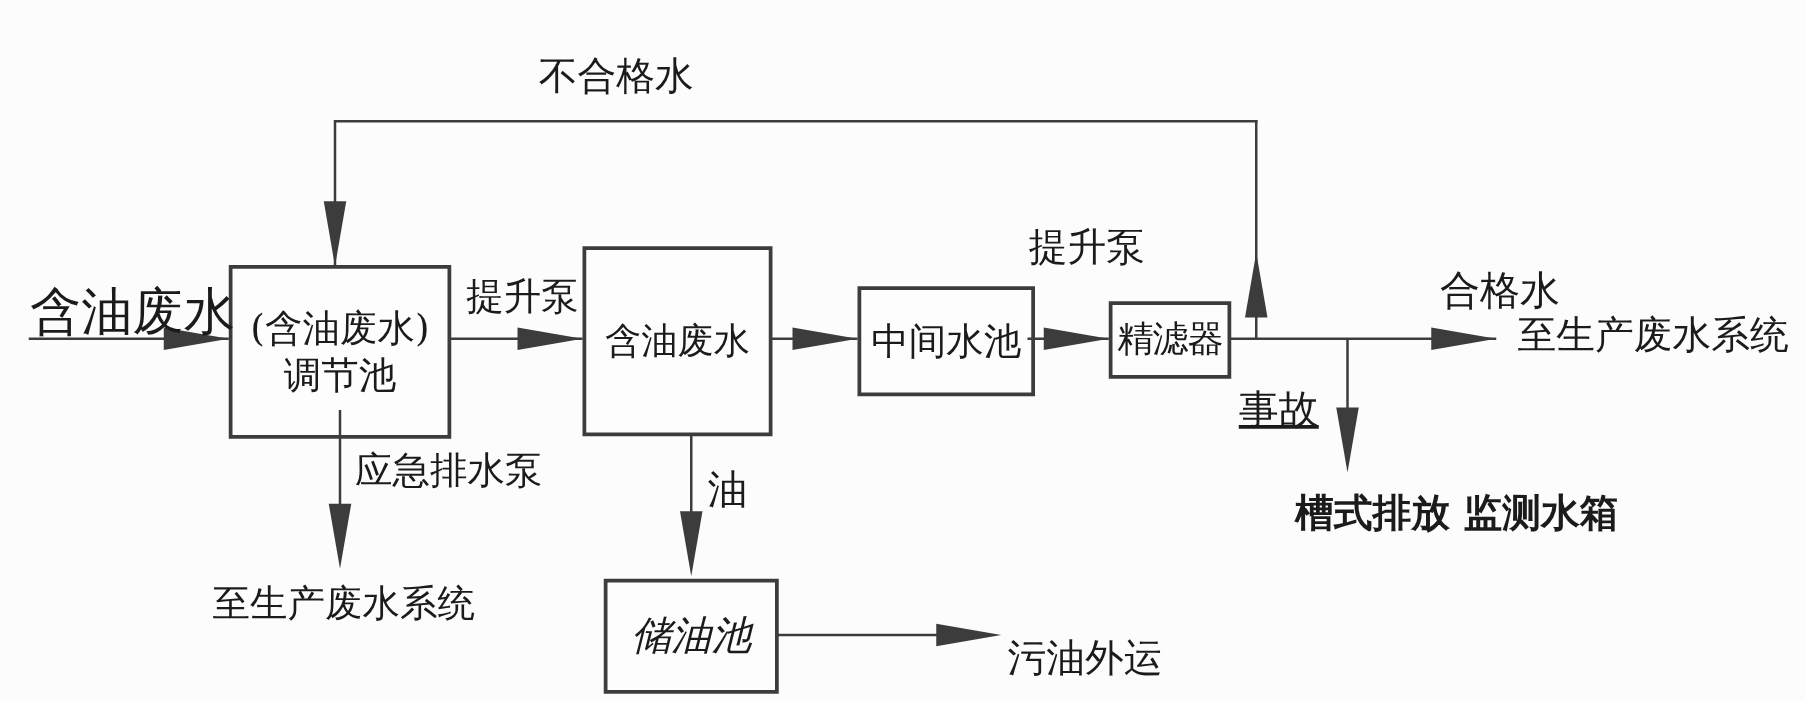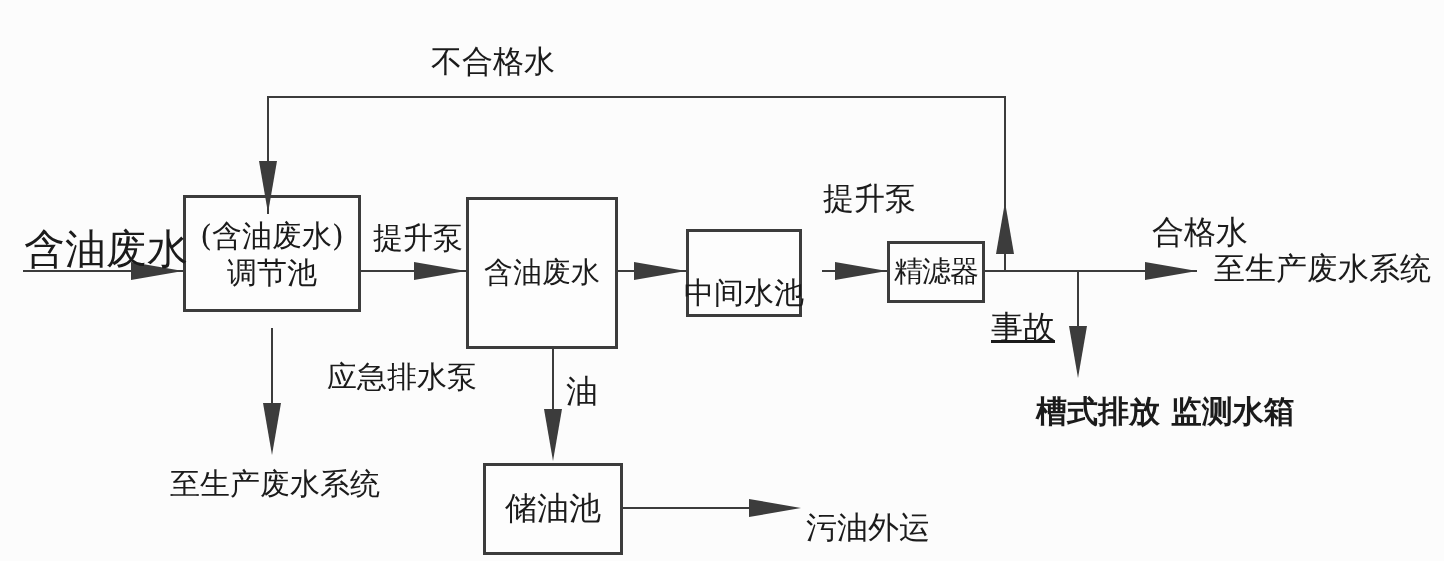--- a/index.html
+++ b/index.html
@@ -42,38 +42,38 @@
     color: var(--text);
     white-space: nowrap;
     line-height: 1.15;
   }
 </style>
 </head>
 <body>
 
 <div class="stage">
 
-  <div class="node" style="left:183px; top:195px; width:178px; height:117px; font-size:30px; line-height:37px;">
+  <div class="node" style="left:183px; top:212px; width:178px; height:139px; font-size:30px; line-height:37px;">
     <span>(含油废水)</span>
     <span>调节池</span>
   </div>
 
   <div class="node" style="left:466px; top:197px; width:152px; height:152px; font-size:29px;">
     <span>含油废水</span>
   </div>
 
-  <div class="node" style="left:686px; top:229px; width:116px; height:88px; font-size:30px;justify-content:flex-end;">
+  <div class="node" style="left:686px; top:229px; width:142px; height:88px; font-size:30px;">
     <span>中间水池</span>
   </div>
 
   <div class="node" style="left:887px; top:241px; width:98px; height:62px; font-size:29px; letter-spacing:-1px;">
     <span>精滤器</span>
   </div>
 
-  <div class="node" style="left:483px; top:463px; width:140px; height:92px; font-size:32px;">
+  <div class="node" style="left:483px; top:463px; width:140px; height:92px; font-size:32px;font-style:italic;">
     <span>储油池</span>
   </div>
 
   <div class="hline" style="left:23px;  top:270px; width:160px;"></div>
   <div class="hline" style="left:359px; top:270px; width:107px;"></div>
   <div class="hline" style="left:616px; top:270px; width:70px;"></div>
   <div class="hline" style="left:822px; top:270px; width:65px;"></div>
   <div class="hline" style="left:983px; top:270px; width:214px;"></div>
 
   <div class="hline" style="left:268px; top:96px; width:738px;"></div>
@@ -98,18 +98,18 @@
   <div class="arr right" style="left:749px;  top:499px;"></div>
 
   <div class="lbl" style="left:24px;   top:226px; font-size:41px;">含油废水</div>
   <div class="lbl" style="left:373px;  top:221px; font-size:30px;">提升泵</div>
   <div class="lbl" style="left:431px;  top:44px;  font-size:31px;text-align:right;">不合格水</div>
   <div class="lbl" style="left:823px;  top:181px; font-size:31px;">提升泵</div>
   <div class="lbl" style="left:1152px; top:214px; font-size:32px;">合格水</div>
   <div class="lbl" style="left:1214px; top:251px; font-size:31px;">至生产废水系统</div>
   <div class="lbl" style="left:991px;  top:309px; font-size:32px;text-decoration:underline;">事故</div>
   <div class="lbl" style="left:1036px; top:394px; font-size:31px;font-weight:bold;">槽式排放 监测水箱</div>
-  <div class="lbl" style="left:284px;  top:360px; font-size:30px;margin-left:43px;">应急排水泵</div>
+  <div class="lbl" style="left:284px;  top:360px; font-size:30px;">应急排水泵</div>
   <div class="lbl" style="left:170px;  top:467px; font-size:30px;">至生产废水系统</div>
   <div class="lbl" style="left:566px;  top:373px; font-size:32px;">油</div>
   <div class="lbl" style="left:806px;  top:487px; font-size:31px;margin-top:23px;">污油外运</div>
 
 </div>
 
 </body></html>

